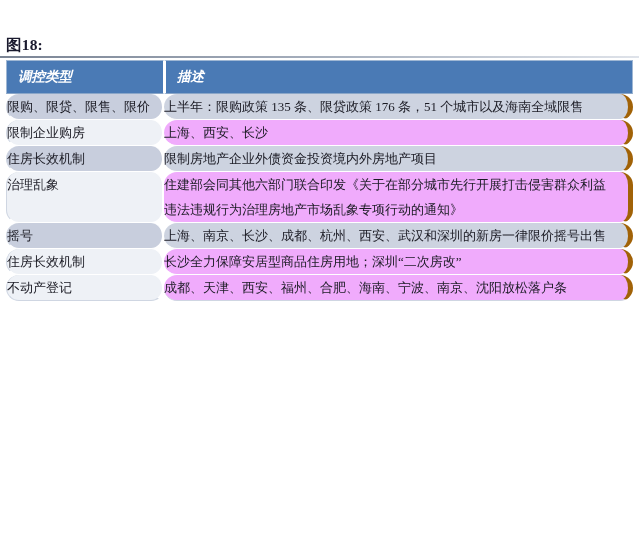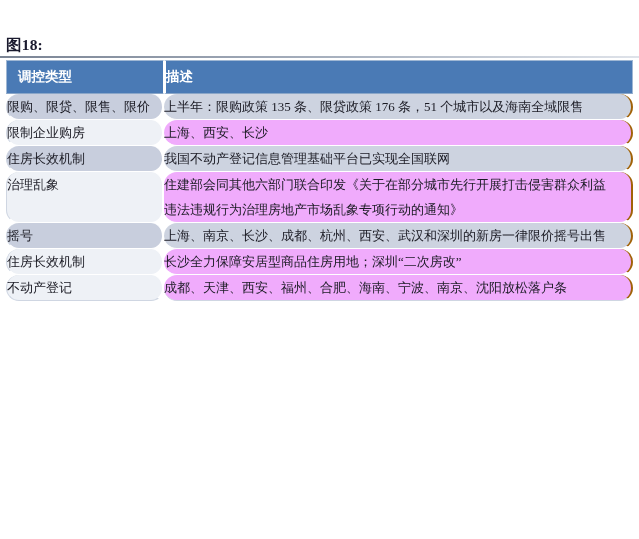--- a/index.html
+++ b/index.html
@@ -74,48 +74,50 @@
     background: #4a7ab5;
     color: #ffffff;
     font-size: 13.5px;
     font-weight: bold;
     height: 32px;
     line-height: 32px;
     text-align: left;
     box-sizing: border-box;
     border-top: 1px solid #9fb7d4;
     border-bottom: 1px solid #8aa6c8;
+    font-style: italic;
   }
   .hdr-cell.type-col {
     padding-left: 11px;
     border-left: 1px solid #9fb7d4;
     border-right: 1px solid #ffffff;
   }
   .hdr-cell.desc-col {
+    padding-left: 11px;
     border-left: 2px solid #ffffff;
     border-right: 1px solid #9fb7d4;
   }
 
   
   .body-cell {
     font-size: 13px;
     color: #1b1b24;
     box-sizing: border-box;
     line-height: 25px;
     padding: 9px 9px 9px 11px;
     border-bottom: 1px solid #ffffff;
     border-radius: 13px;
   }
   .body-cell.type-col {
     border-left: 1px solid #cfd6e2;
     border-right: 2px solid #ffffff;
     white-space: normal;
   }
   .body-cell.desc-col {
-    border-right: 2px solid #a16207;
+    border-right: 5px solid #a16207;
     padding-right: 14px;
   }
 
   
   tr.band-dark  .body-cell { background: #c8cedd; }
   tr.band-light .body-cell { background: #eef1f6; }
 
   tr.band-dark  .body-cell.desc-col { background: #cdd3e0; }
   tr.band-light .body-cell.desc-col { background: #f0abfc; }
 
@@ -167,21 +169,21 @@
         <td class="body-cell desc-col">
           <span class="cell-text">上海、西安、长沙</span>
         </td>
       </tr>
 
       <tr class="band-dark">
         <td class="body-cell type-col">
           <span class="cell-text">住房长效机制</span>
         </td>
         <td class="body-cell desc-col">
-          <span class="cell-text">我国不动产登记信息管理基础平台已实现全国联网</span>
+          <span class="cell-text">限制房地产企业外债资金投资境内外房地产项目</span>
         </td>
       </tr>
 
       <tr class="band-light">
         <td class="body-cell type-col">
           <span class="cell-text">治理乱象</span>
         </td>
         <td class="body-cell desc-col">
           <span class="cell-text">住建部会同其他六部门联合印发《关于在部分城市先行开展打击侵害群众利益违法违规行为治理房地产市场乱象专项行动的通知》</span>
         </td>

